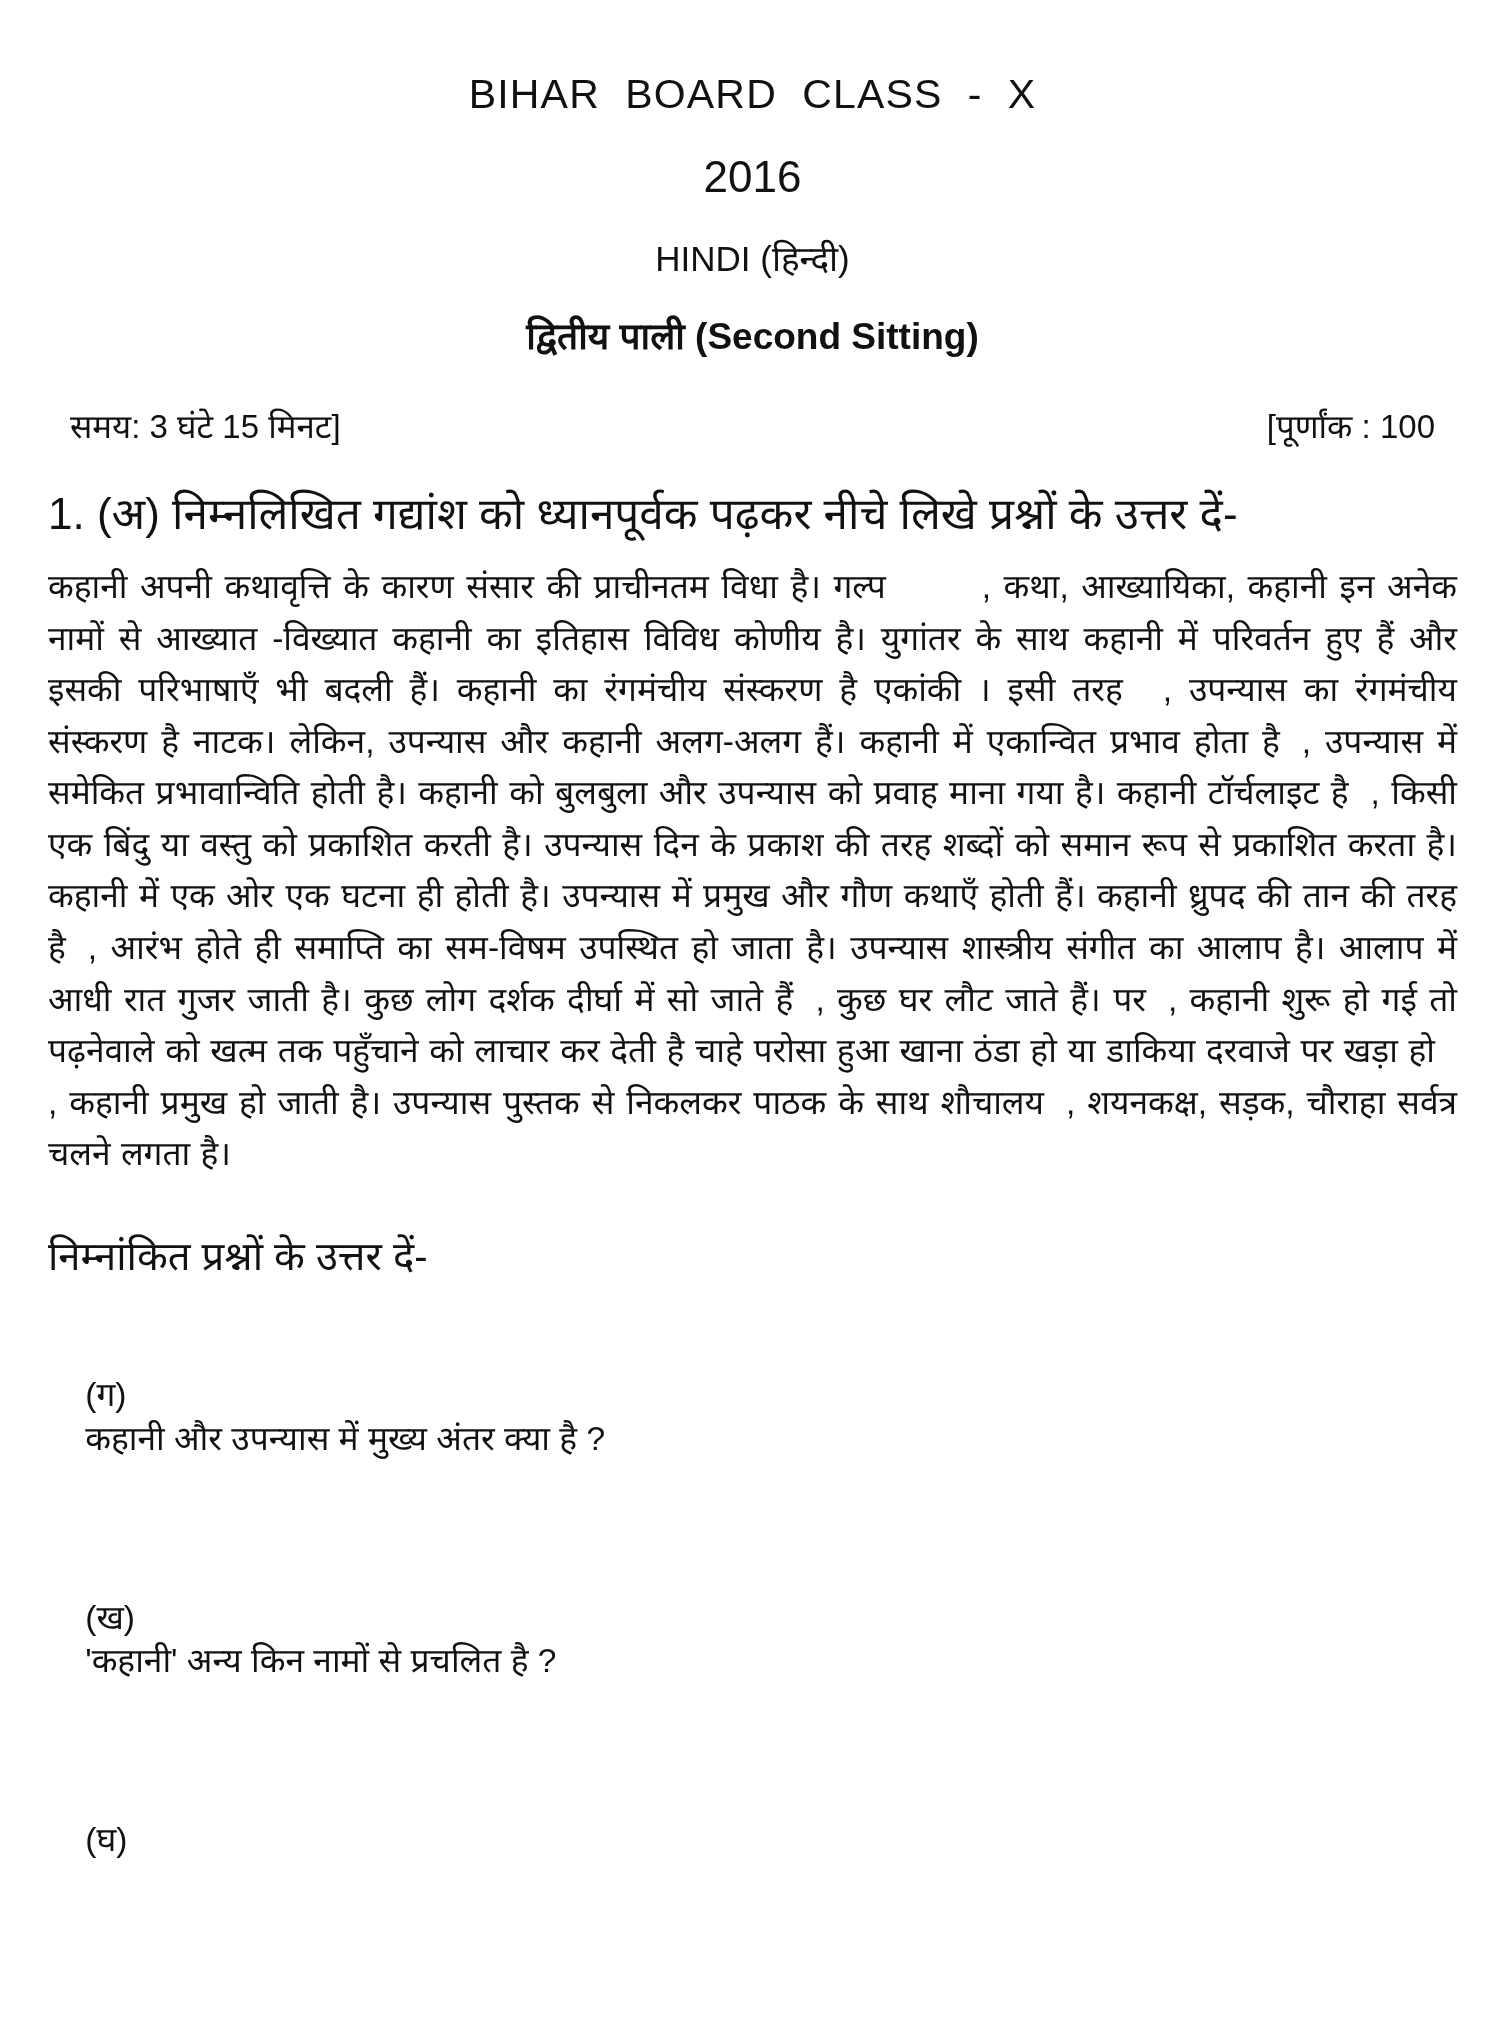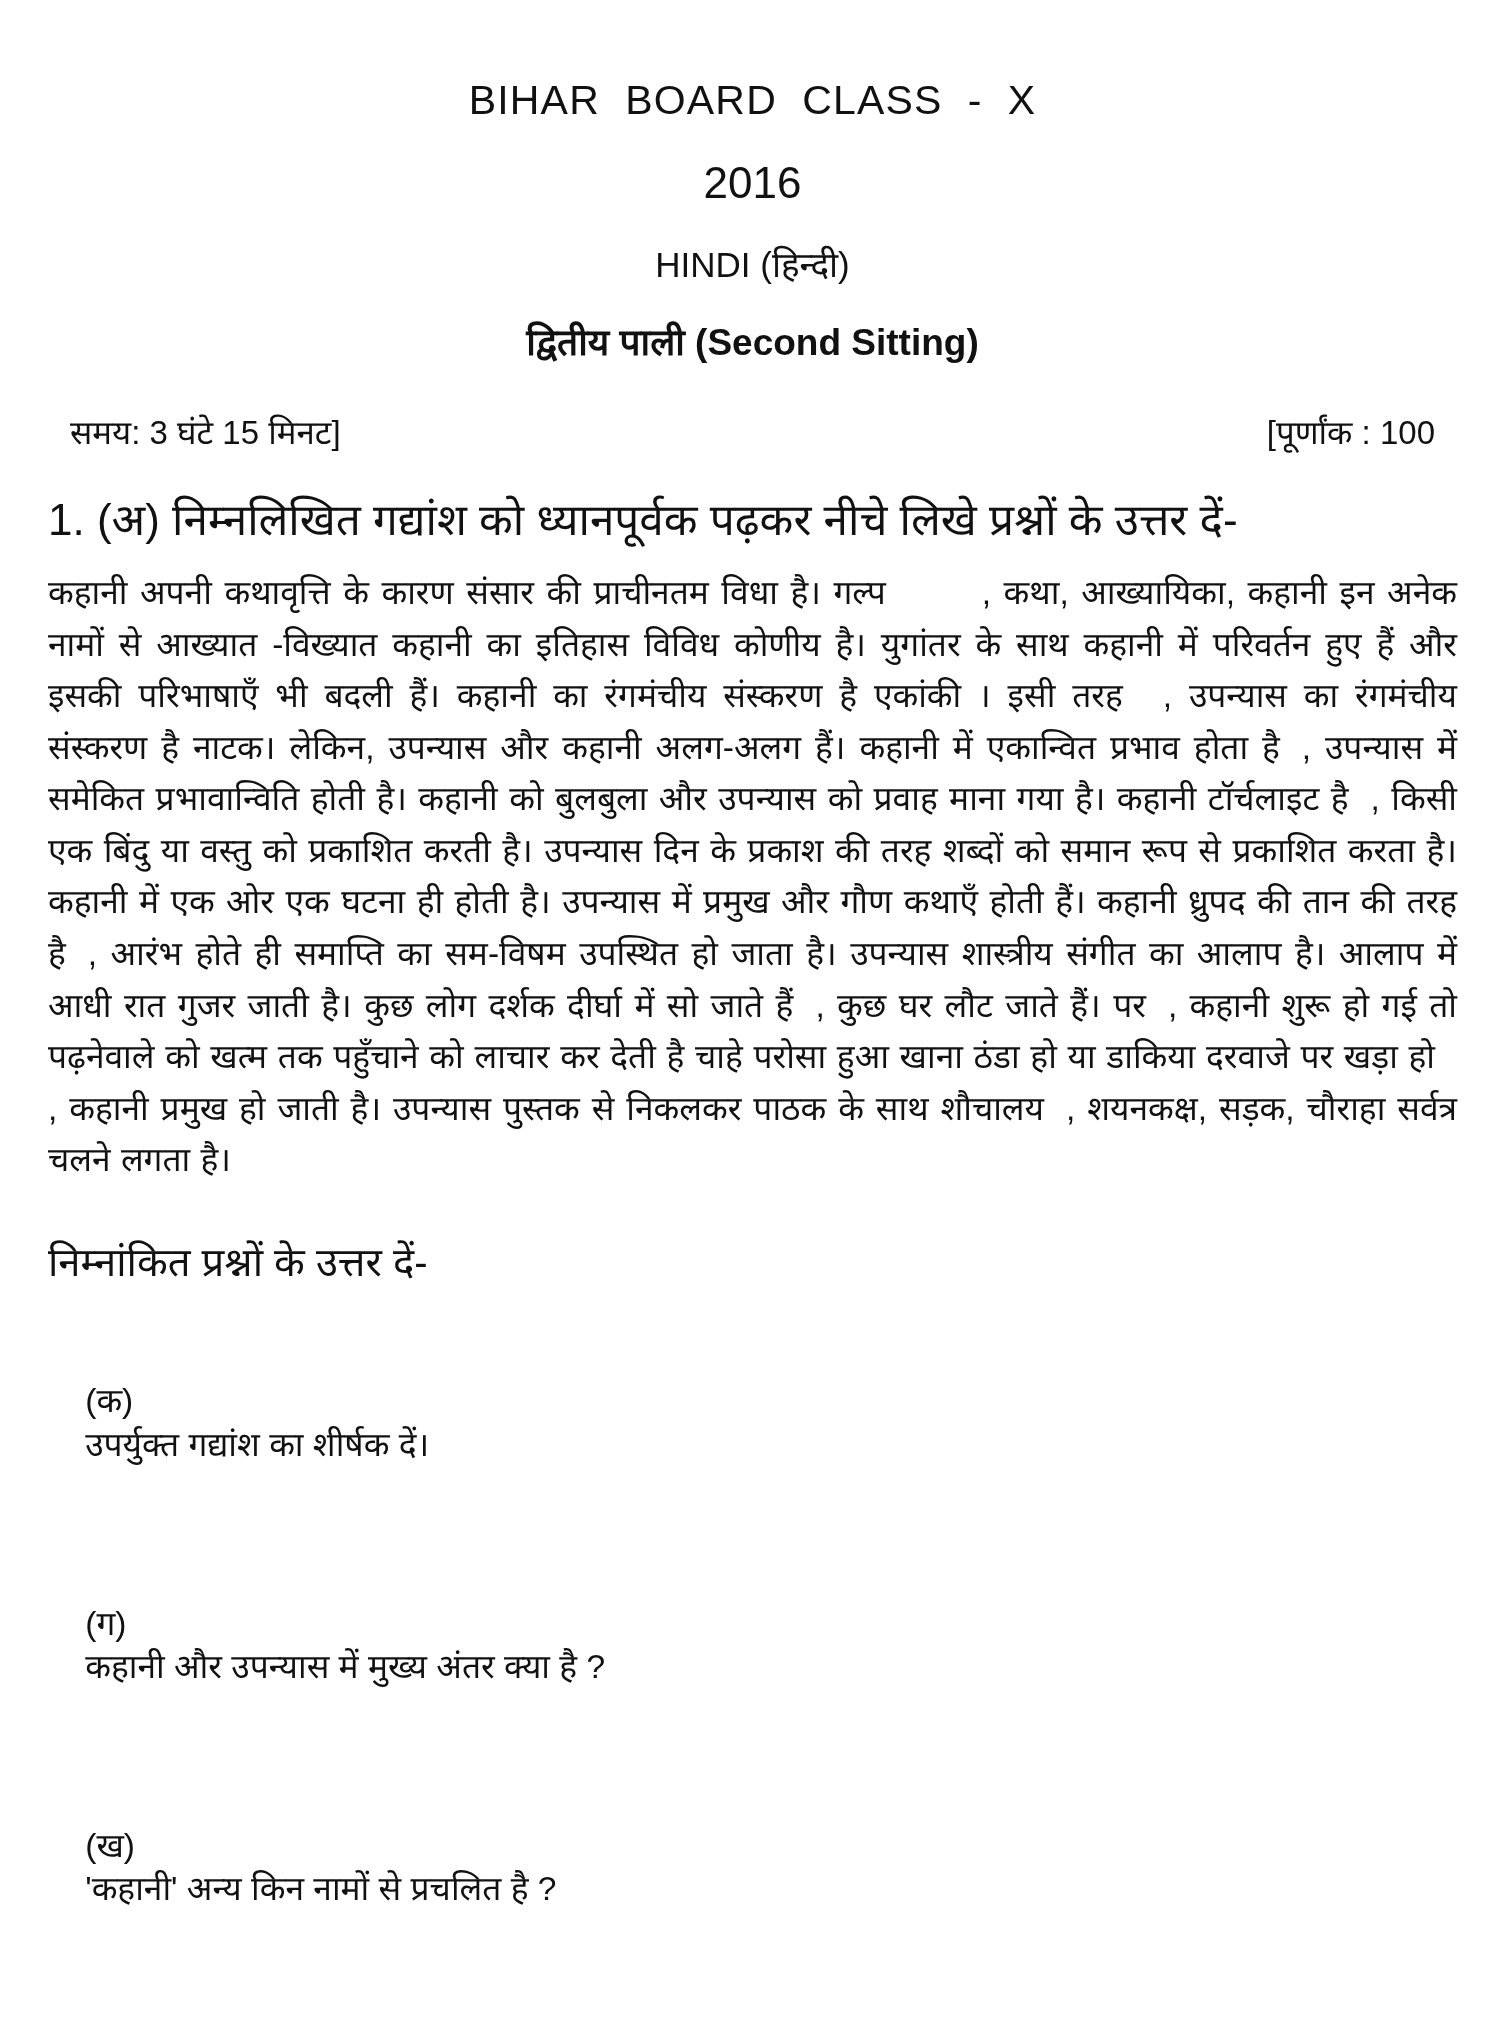--- a/index.html
+++ b/index.html
@@ -13,21 +13,21 @@
     height: 2034px;
     position: relative;
     font-family: "Liberation Sans", "DejaVu Sans", sans-serif;
     color: #111111;
     overflow: hidden;
   }
   .page {
     width: 1505px;
     height: 2034px;
     box-sizing: border-box;
-    padding: 18px 48px;
+    padding: 12px 48px;
     position: relative;
   }
 
   
   .hdr {
     text-align: center;
   }
   .hdr-board {
     font-size: 41px;
     letter-spacing: 1.2px;
@@ -126,24 +126,20 @@
 
   <div class="qline">1. (अ) निम्नलिखित गद्यांश को ध्यानपूर्वक पढ़कर नीचे लिखे प्रश्नों के उत्तर दें-</div>
 
   <div class="passage">
     <span>कहानी अपनी कथावृत्ति के कारण संसार की प्राचीनतम विधा है। गल्प</span><span class="gap"></span><span>, कथा, आख्यायिका, कहानी इन अनेक नामों से आख्यात -विख्यात कहानी का इतिहास विविध कोणीय है। युगांतर के साथ कहानी में परिवर्तन हुए हैं और इसकी परिभाषाएँ भी बदली हैं। कहानी का रंगमंचीय संस्करण है एकांकी । इसी तरह</span><span class="gap-sm"></span><span>, उपन्यास का रंगमंचीय संस्करण है नाटक। लेकिन, उपन्यास और कहानी अलग-अलग हैं। कहानी में एकान्वित प्रभाव होता है</span><span class="gap-xs"></span><span>, उपन्यास में समेकित प्रभावान्विति होती है। कहानी को बुलबुला और उपन्यास को प्रवाह माना गया है। कहानी टॉर्चलाइट है</span><span class="gap-xs"></span><span>, किसी एक बिंदु या वस्तु को प्रकाशित करती है। उपन्यास दिन के प्रकाश की तरह शब्दों को समान रूप से प्रकाशित करता है। कहानी में एक ओर एक घटना ही होती है। उपन्यास में प्रमुख और गौण कथाएँ होती हैं। कहानी ध्रुपद की तान की तरह है</span><span class="gap-xs"></span><span>, आरंभ होते ही समाप्ति का सम-विषम उपस्थित हो जाता है। उपन्यास शास्त्रीय संगीत का आलाप है। आलाप में आधी रात गुजर जाती है। कुछ लोग दर्शक दीर्घा में सो जाते हैं</span><span class="gap-xs"></span><span>, कुछ घर लौट जाते हैं। पर</span><span class="gap-xs"></span><span>, कहानी शुरू हो गई तो पढ़नेवाले को खत्म तक पहुँचाने को लाचार कर देती है चाहे परोसा हुआ खाना ठंडा हो या डाकिया दरवाजे पर खड़ा हो</span><span class="gap-xs"></span><span>, कहानी प्रमुख हो जाती है। उपन्यास पुस्तक से निकलकर पाठक के साथ शौचालय</span><span class="gap-xs"></span><span>, शयनकक्ष, सड़क, चौराहा सर्वत्र चलने लगता है।</span>
   </div>
 
   <div class="sub-intro">निम्नांकित प्रश्नों के उत्तर दें-</div>
 
   <div class="sub-q">
-    <span>(क)</span>
-    <span>उपर्युक्त गद्यांश का शीर्षक दें।</span>
-  </div>
-  <div class="sub-q">
     <span>(ग)</span>
     <span>कहानी और उपन्यास में मुख्य अंतर क्या है ?</span>
   </div>
   <div class="sub-q">
     <span>(ख)</span>
     <span>'कहानी' अन्य किन नामों से प्रचलित है ?</span>
   </div>
   <div class="sub-q">
     <span>(घ)</span>
     

